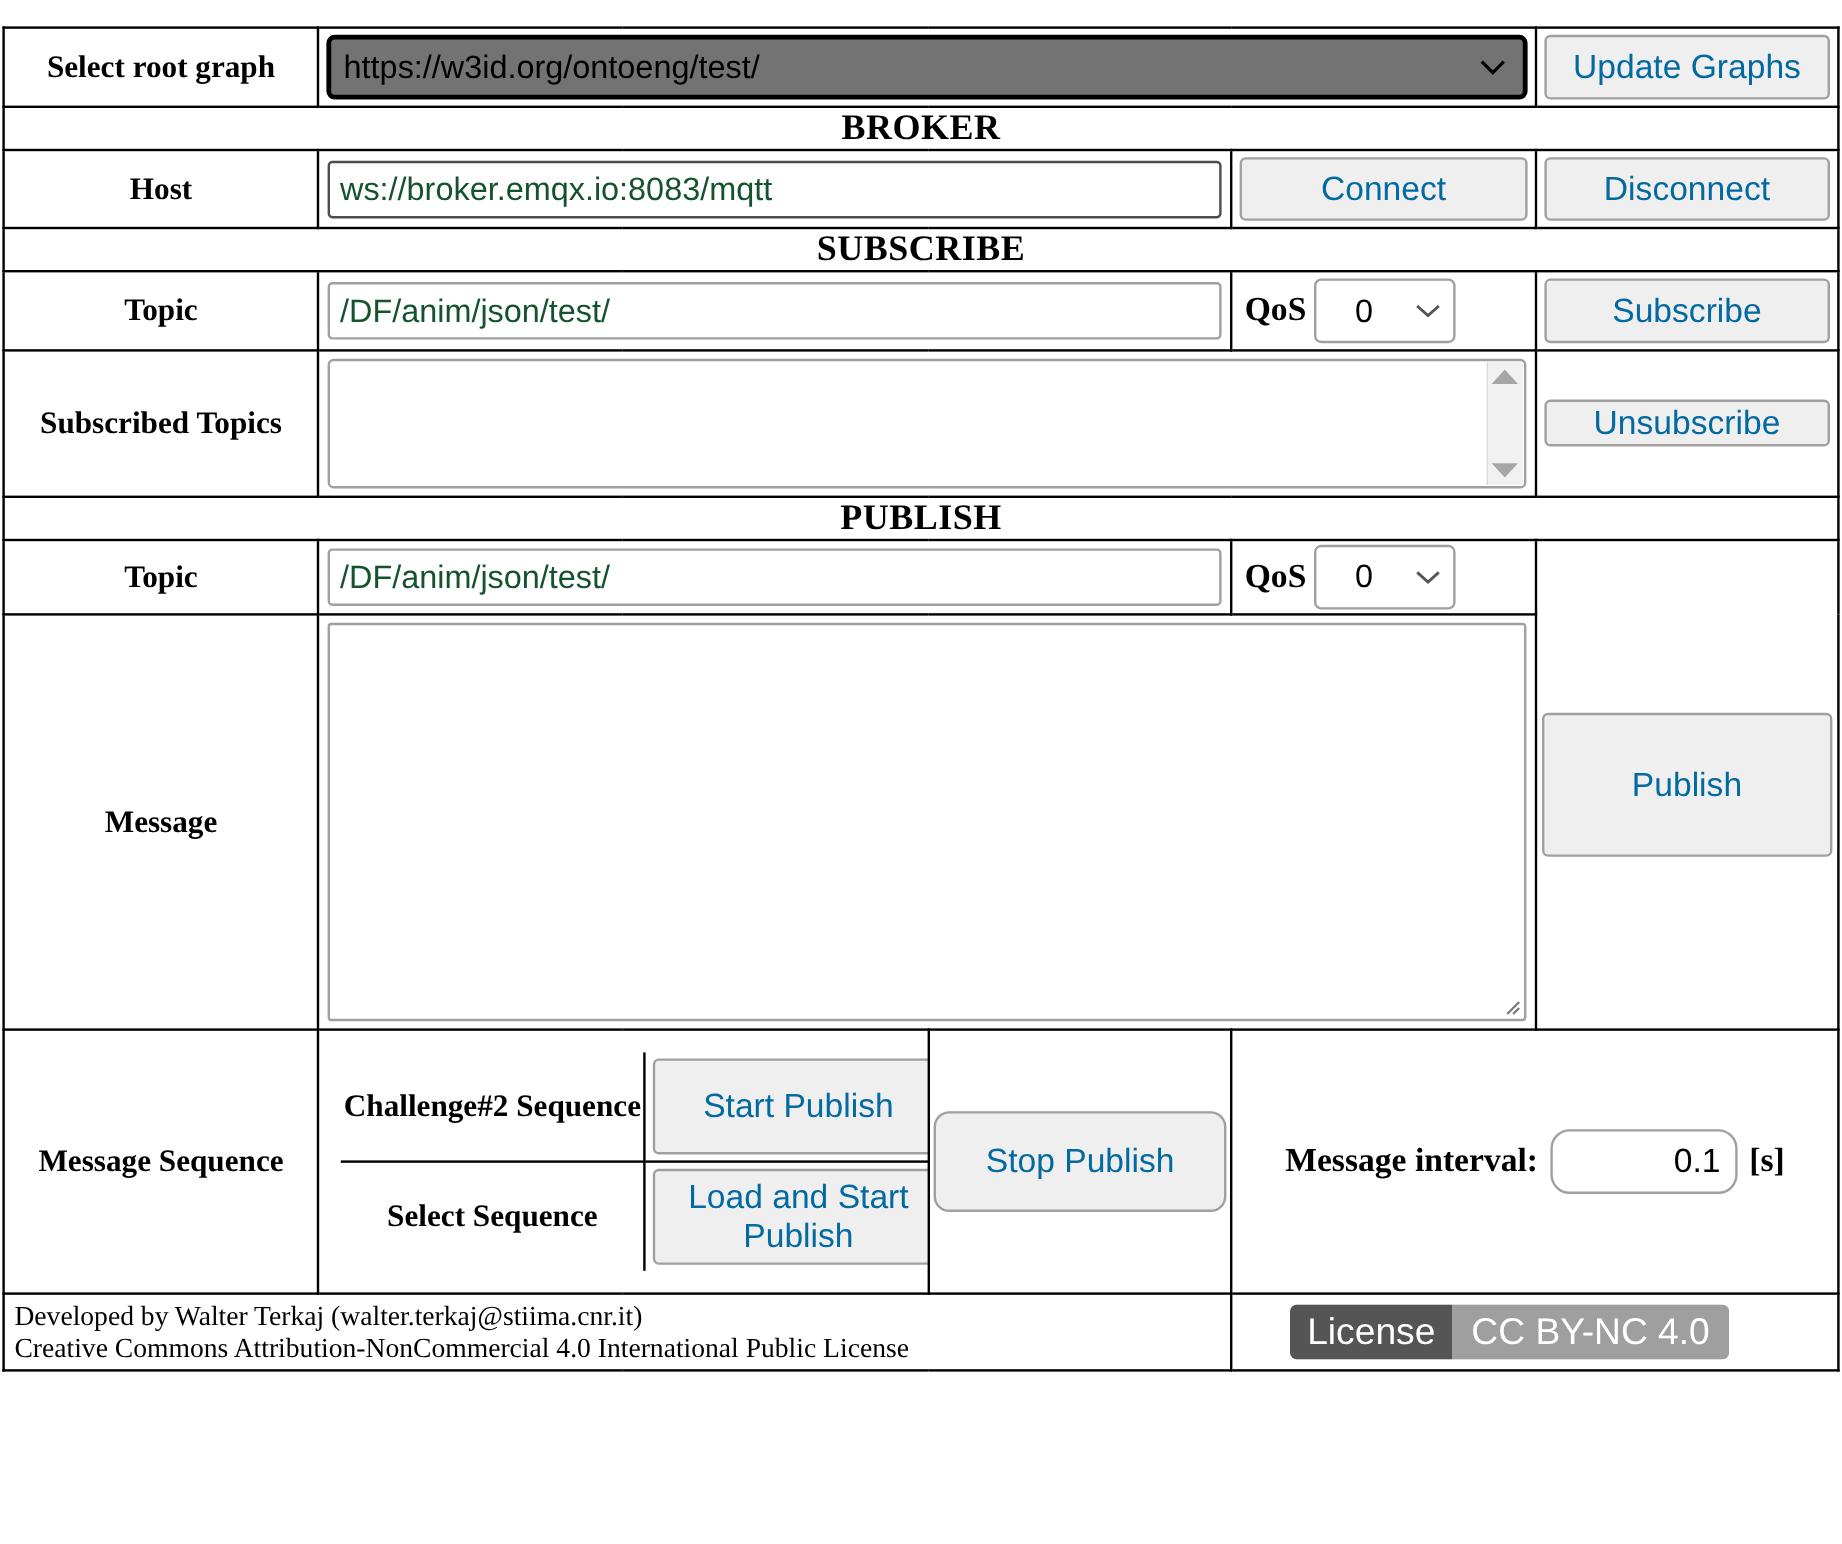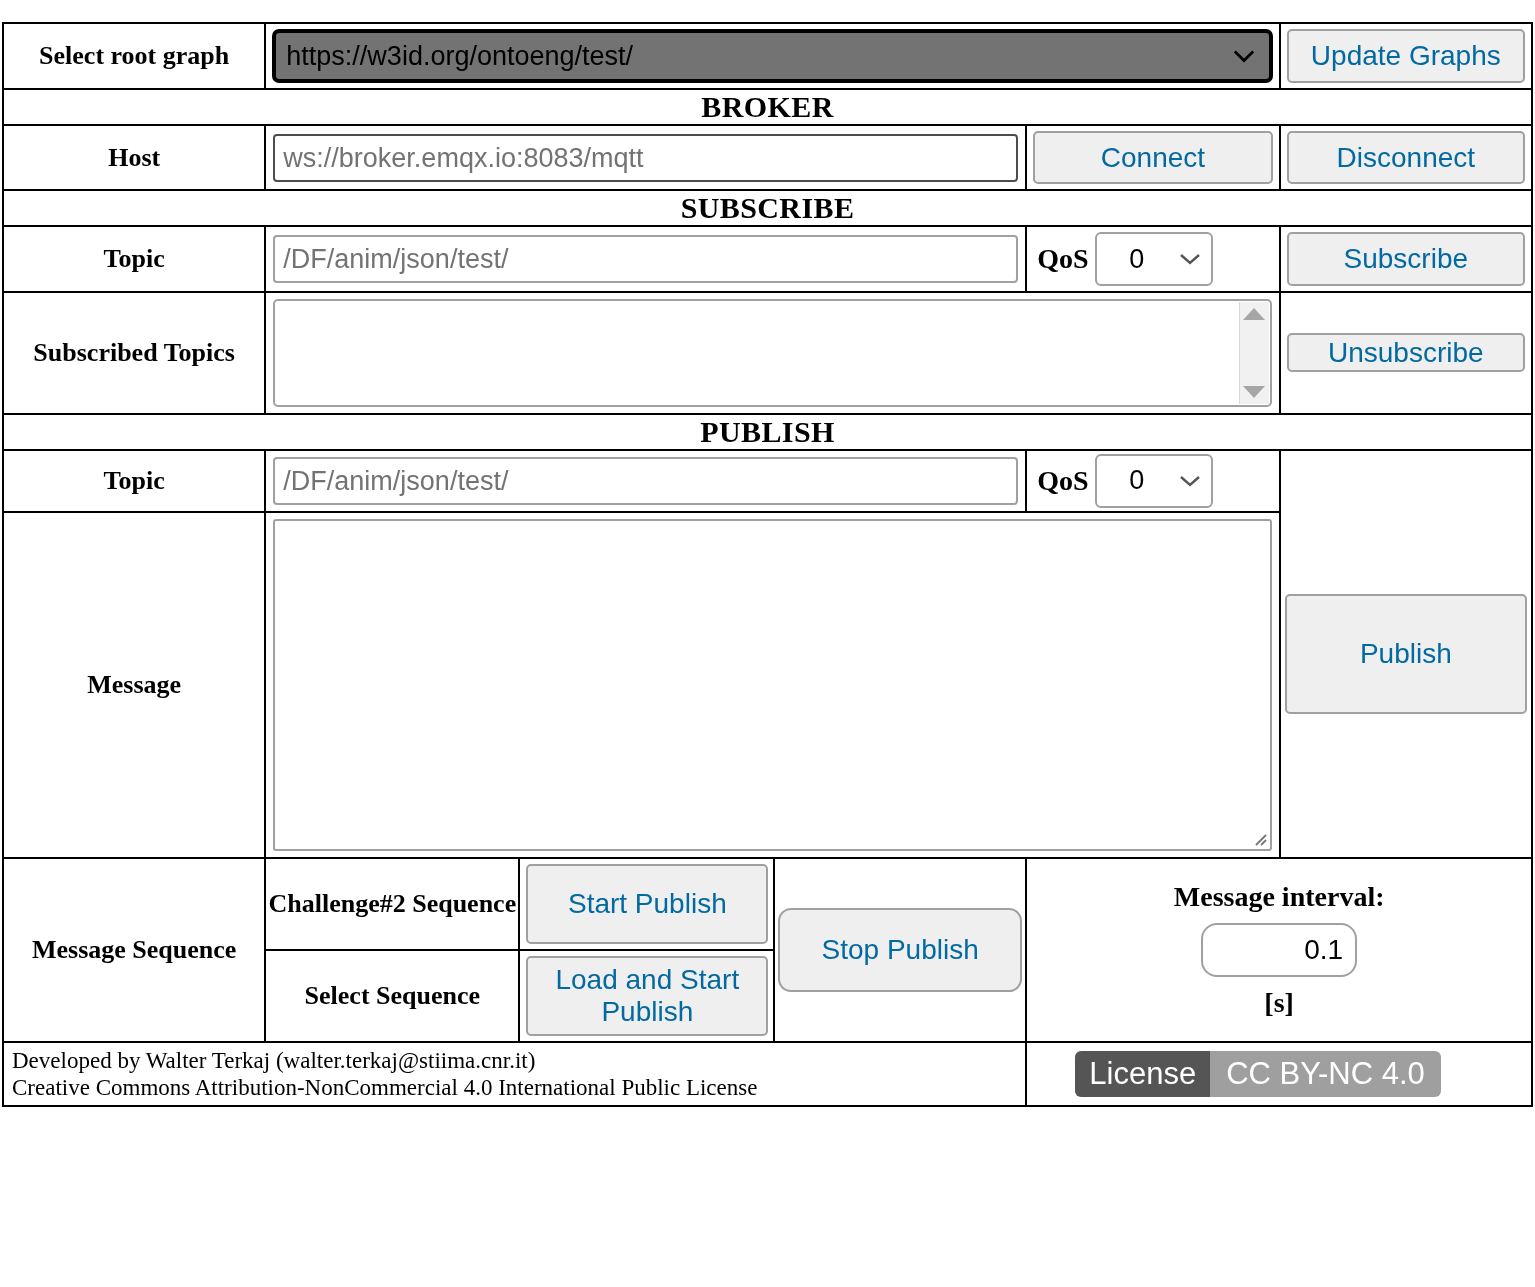--- a/index.html
+++ b/index.html
@@ -64,21 +64,21 @@
 
   
   .txt {
     display: block;
     box-sizing: border-box;
     width: calc(100% - 14px);
     margin: 6px 7px;
     height: 48px;
     font-family: "Liberation Sans", "DejaVu Sans", sans-serif;
     font-size: 27px;
-    color: #737373;
+    color: #14532d;
     background: #ffffff;
     border: 2px solid #a0a0a0;
     border-radius: 4px;
     padding: 0 8px;
     line-height: 44px;
     white-space: nowrap;
     overflow: hidden;
   }
   .txt.strong {
     border: 2px solid #4d4d4d;
@@ -235,21 +235,20 @@
   }
 
   
   .interval-wrap {
     display: flex;
     align-items: center;
     justify-content: center;
     gap: 10px;
     height: 100%;
     padding: 0 8px;
-    flex-direction: column;
   }
   .interval-label {
     font-family: "Liberation Serif", "DejaVu Serif", serif;
     font-weight: bold;
     font-size: 28px;
     white-space: nowrap;
   }
   .num-input {
     box-sizing: border-box;
     width: 156px;
@@ -442,21 +441,21 @@
             <svg width="16" height="16" viewBox="0 0 16 16">
               <path d="M15 5 L5 15 M15 10 L10 15" stroke="#777" stroke-width="1.8" fill="none"></path>
             </svg>
           </span>
         </div>
       </td>
     </tr>
 
     <tr>
       <td class="lbl">Message Sequence</td>
-      <td colspan="2" style="padding:0">
+      <td colspan="2" style="padding:18px">
         <table style="border-collapse:collapse;width:100%;table-layout:fixed">
           <colgroup>
                 <col style="width:253px">
                 <col style="width:255px">
               </colgroup>
           <tbody>
                 <tr>
             <td class="seq-sublbl" style="border:0;border-bottom:2px solid #000;border-right:2px solid #000;height:90px">Challenge#2 Sequence</td>
             <td style="border:0;border-bottom:2px solid #000;padding:0;height:90px">
               <div class="btn fill">Start Publish</div>

